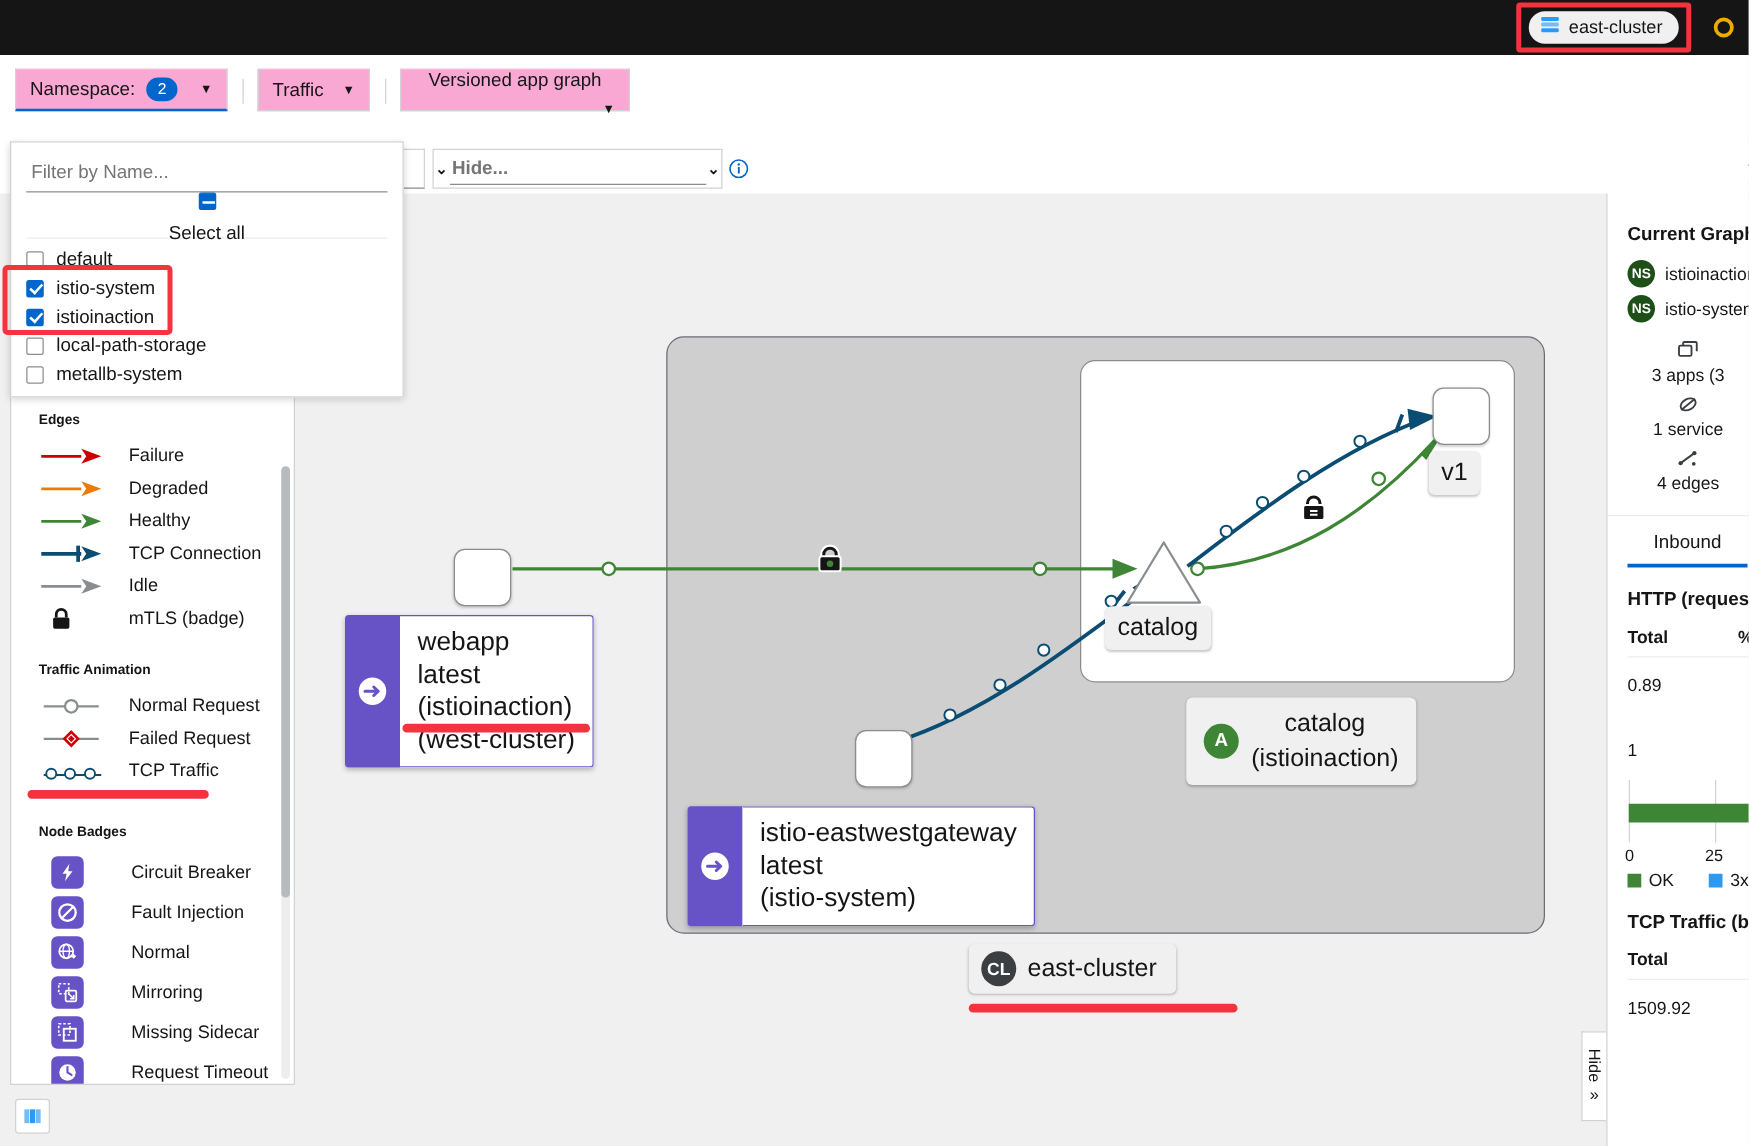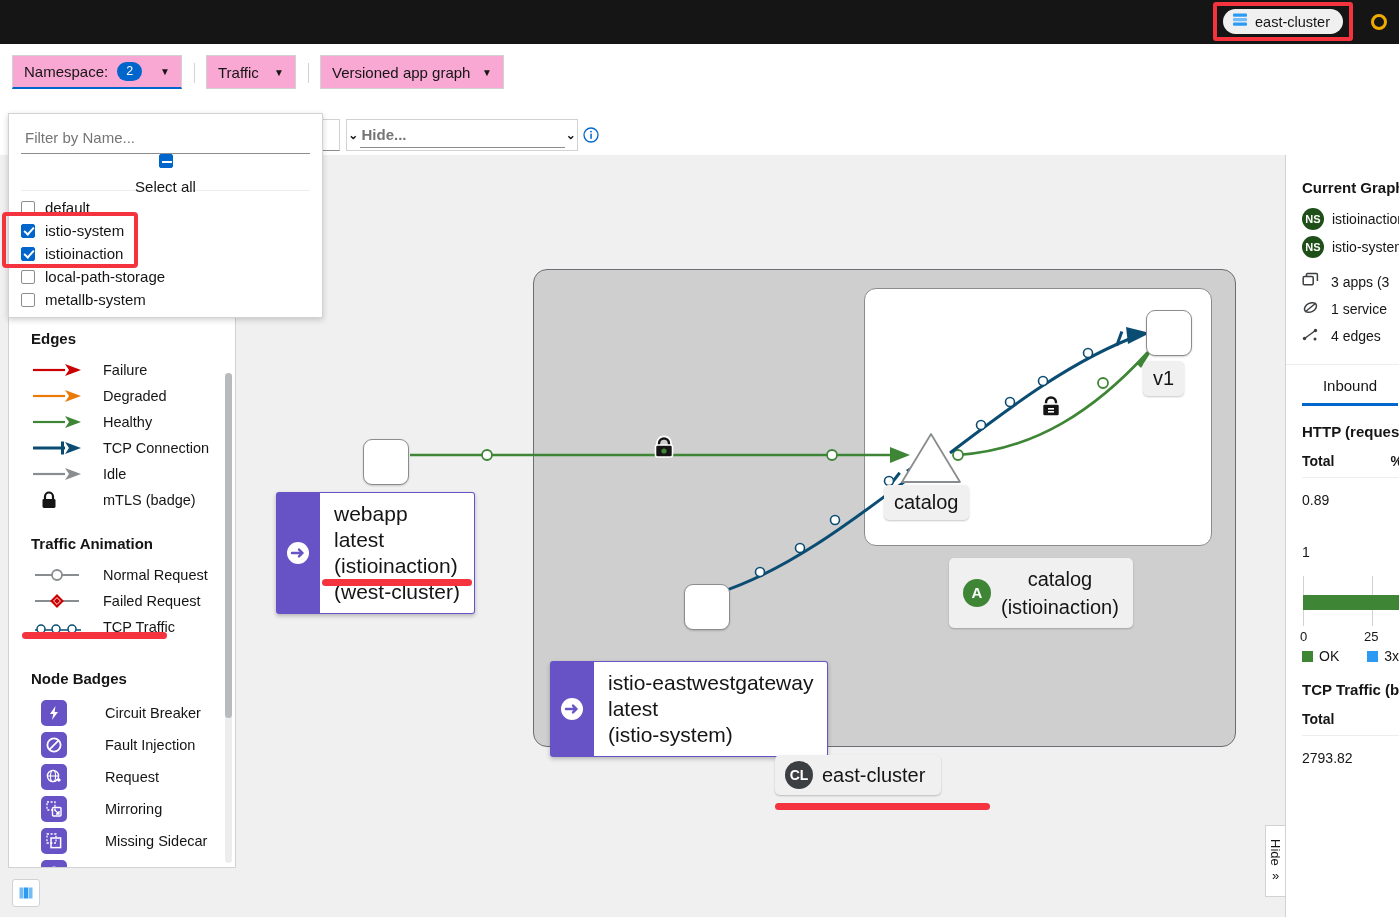--- a/index.html
+++ b/index.html
@@ -44,21 +44,21 @@
   }
   .tb-select {
     position:absolute; top:11px; height:34px;
     background:#f9a8d4; border:1px solid #d2d2d2;
     display:flex; align-items:center; gap:9px;
     padding:0 11px; font-size:15px; cursor:pointer;
     white-space:nowrap;
   }
   #ns-select { left:12px; width:170px; border-bottom:2px solid #06c; }
   #traffic-select { left:206px; width:90px; }
-  #graphtype-select { left:320px; width:184px; }
+  #graphtype-select { left:320px; width:184px;flex-direction:column; }
   .ns-count-badge {
     background:#06c; color:#fff; border-radius:11px;
     min-width:25px; height:19px; line-height:19px;
     text-align:center; font-size:12.5px; padding:0 6px;
   }
   .caret { margin-left:auto; font-size:10px; color:#151515; }
   .tb-divider {
     position:absolute; top:19px; width:1px; height:20px; background:#d2d2d2;
   }
   #div1 { left:194px; } #div2 { left:308px; }
@@ -124,21 +124,21 @@
     border:4px solid #f5333f; border-radius:4px; z-index:45; pointer-events:none;
   }
 
   
   #legend {
     position:absolute; left:8px; top:318px; width:228px; height:550px;
     background:#fff; border:1px solid #d2d2d2; border-top:none;
     overflow:hidden; z-index:20;
   }
   #legend-inner { position:absolute; left:0; top:-10px; width:214px; padding:0 0 0 22px; }
-  .leg-head { font-size:15px; font-weight:bold; margin:22px 0 10px 0; }
+  .leg-head { font-size:11px; font-weight:bold; margin:22px 0 10px 0; }
   .leg-row { display:flex; align-items:center; height:26px; }
   .leg-gfx { width:72px; flex:none; display:flex; align-items:center; }
   .leg-label { font-size:14.5px; color:#151515; }
   .badge-sq {
     width:26px; height:26px; border-radius:5px; background:#6753c6;
     display:flex; align-items:center; justify-content:center; flex:none;
   }
   .leg-badge-row { display:flex; align-items:center; height:32px; }
   .leg-badge-gfx { width:74px; flex:none; display:flex; align-items:center; padding-left:10px;}
   #legend-scroll {
@@ -216,21 +216,21 @@
     display:flex; align-items:center; justify-content:center; flex:none;
     border-radius:3px 0 0 3px;
   }
   .bn-body {
     background:#fff; border:1px solid #6753c6; border-left:none;
     border-radius:0 3px 3px 0;
     font-size:21px; line-height:26px; text-align:left;
     padding:8px 14px; white-space:pre; color:#151515;
   }
   #node-webapp { left:276px; top:337px; }
-  #node-gw { left:550px; top:490px;margin-top:16px; }
+  #node-gw { left:550px; top:490px; }
   #webapp-underline {
     position:absolute; left:322px; top:424px; width:150px; height:7px;
     background:#f5333f; border-radius:4px;
   }
   #hide-tab {
     position:absolute; left:1265px; top:670px; width:20px; height:72px;
     background:#fff; border:1px solid #d2d2d2; border-right:none;
     display:flex; flex-direction:column; align-items:center; justify-content:center;
     gap:3px; font-size:13px; color:#151515;
   }
@@ -242,21 +242,21 @@
     background:#fff; border-left:1px solid #d2d2d2;
     padding:24px 0 0 16px; overflow:hidden;
   }
   #side h3 { font-size:15px; margin:0 0 12px 0; white-space:nowrap; }
   .ns-line { display:flex; align-items:center; gap:8px; margin-bottom:6px; font-size:14px; white-space:nowrap; }
   .ns-badge {
     width:22px; height:22px; border-radius:50%; background:#1e4f18;
     color:#fff; font-size:11px; font-weight:bold;
     display:inline-flex; align-items:center; justify-content:center; flex:none;
   }
-  .stat-line { display:flex; align-items:center; gap:12px; margin-top:7px; font-size:14px; white-space:nowrap; }
+  .stat-line { display:flex; align-items:center; gap:0; margin-top:7px; font-size:14px; white-space:nowrap;flex-direction:column; }
   #side-sep { width:120px; height:1px; background:#ededed; margin:18px 0 0 -16px; }
   #tab-inbound {
     margin-top:12px; font-size:15px; text-align:center;
     padding-bottom:9px; border-bottom:3px solid #06c; width:96px;
   }
   .sec-title { font-size:15px; font-weight:bold; margin:17px 0 0 0; white-space:nowrap; }
   .tbl-head {
     display:flex; gap:56px; font-size:14px; font-weight:bold;
     margin-top:13px; padding-bottom:8px; border-bottom:1px solid #ededed;
     white-space:nowrap;
@@ -480,21 +480,21 @@
       <span class="leg-badge-gfx">
         <span class="badge-sq">
           <svg width="18" height="18" viewBox="0 0 18 18">
               <circle cx="8" cy="8" r="5.6" fill="none" stroke="#fff" stroke-width="1.4"></circle>
               <ellipse cx="8" cy="8" rx="2.6" ry="5.6" fill="none" stroke="#fff" stroke-width="1.1"></ellipse>
               <line x1="2.4" y1="8" x2="13.6" y2="8" stroke="#fff" stroke-width="1.1"></line>
               <path d="M11 12 L15 12 M13.4 10.4 L15 12 L13.4 13.6" stroke="#fff" stroke-width="1.4" fill="none"></path>
             </svg>
         </span>
       </span>
-      <span class="leg-label">Request</span>
+      <span class="leg-label">Normal</span>
     </div>
     <div class="leg-badge-row">
       <span class="leg-badge-gfx">
         <span class="badge-sq">
           <svg width="18" height="18" viewBox="0 0 18 18">
               <rect x="2" y="2" width="8" height="8" fill="none" stroke="#fff" stroke-width="1.3" stroke-dasharray="2 1.6"></rect>
               <rect x="7.5" y="7.5" width="8.5" height="8.5" rx="1" fill="none" stroke="#fff" stroke-width="1.4"></rect>
               <path d="M9.4 9.6 L14 14 M14 11 L14 14 L11 14" stroke="#fff" stroke-width="1.3" fill="none"></path>
             </svg>
         </span>
@@ -723,15 +723,15 @@
       <span class="lg-sq" style="background:#2b9af3;"></span>
       <span>3x</span>
     </span>
   </div>
 
   <div class="sec-title">TCP Traffic (by</div>
   <div class="tbl-head">
     <span>Total</span>
   </div>
   <div class="tbl-row">
-    <span>2793.82</span>
+    <span>1509.92</span>
   </div>
 </div>
 
 </body></html>

